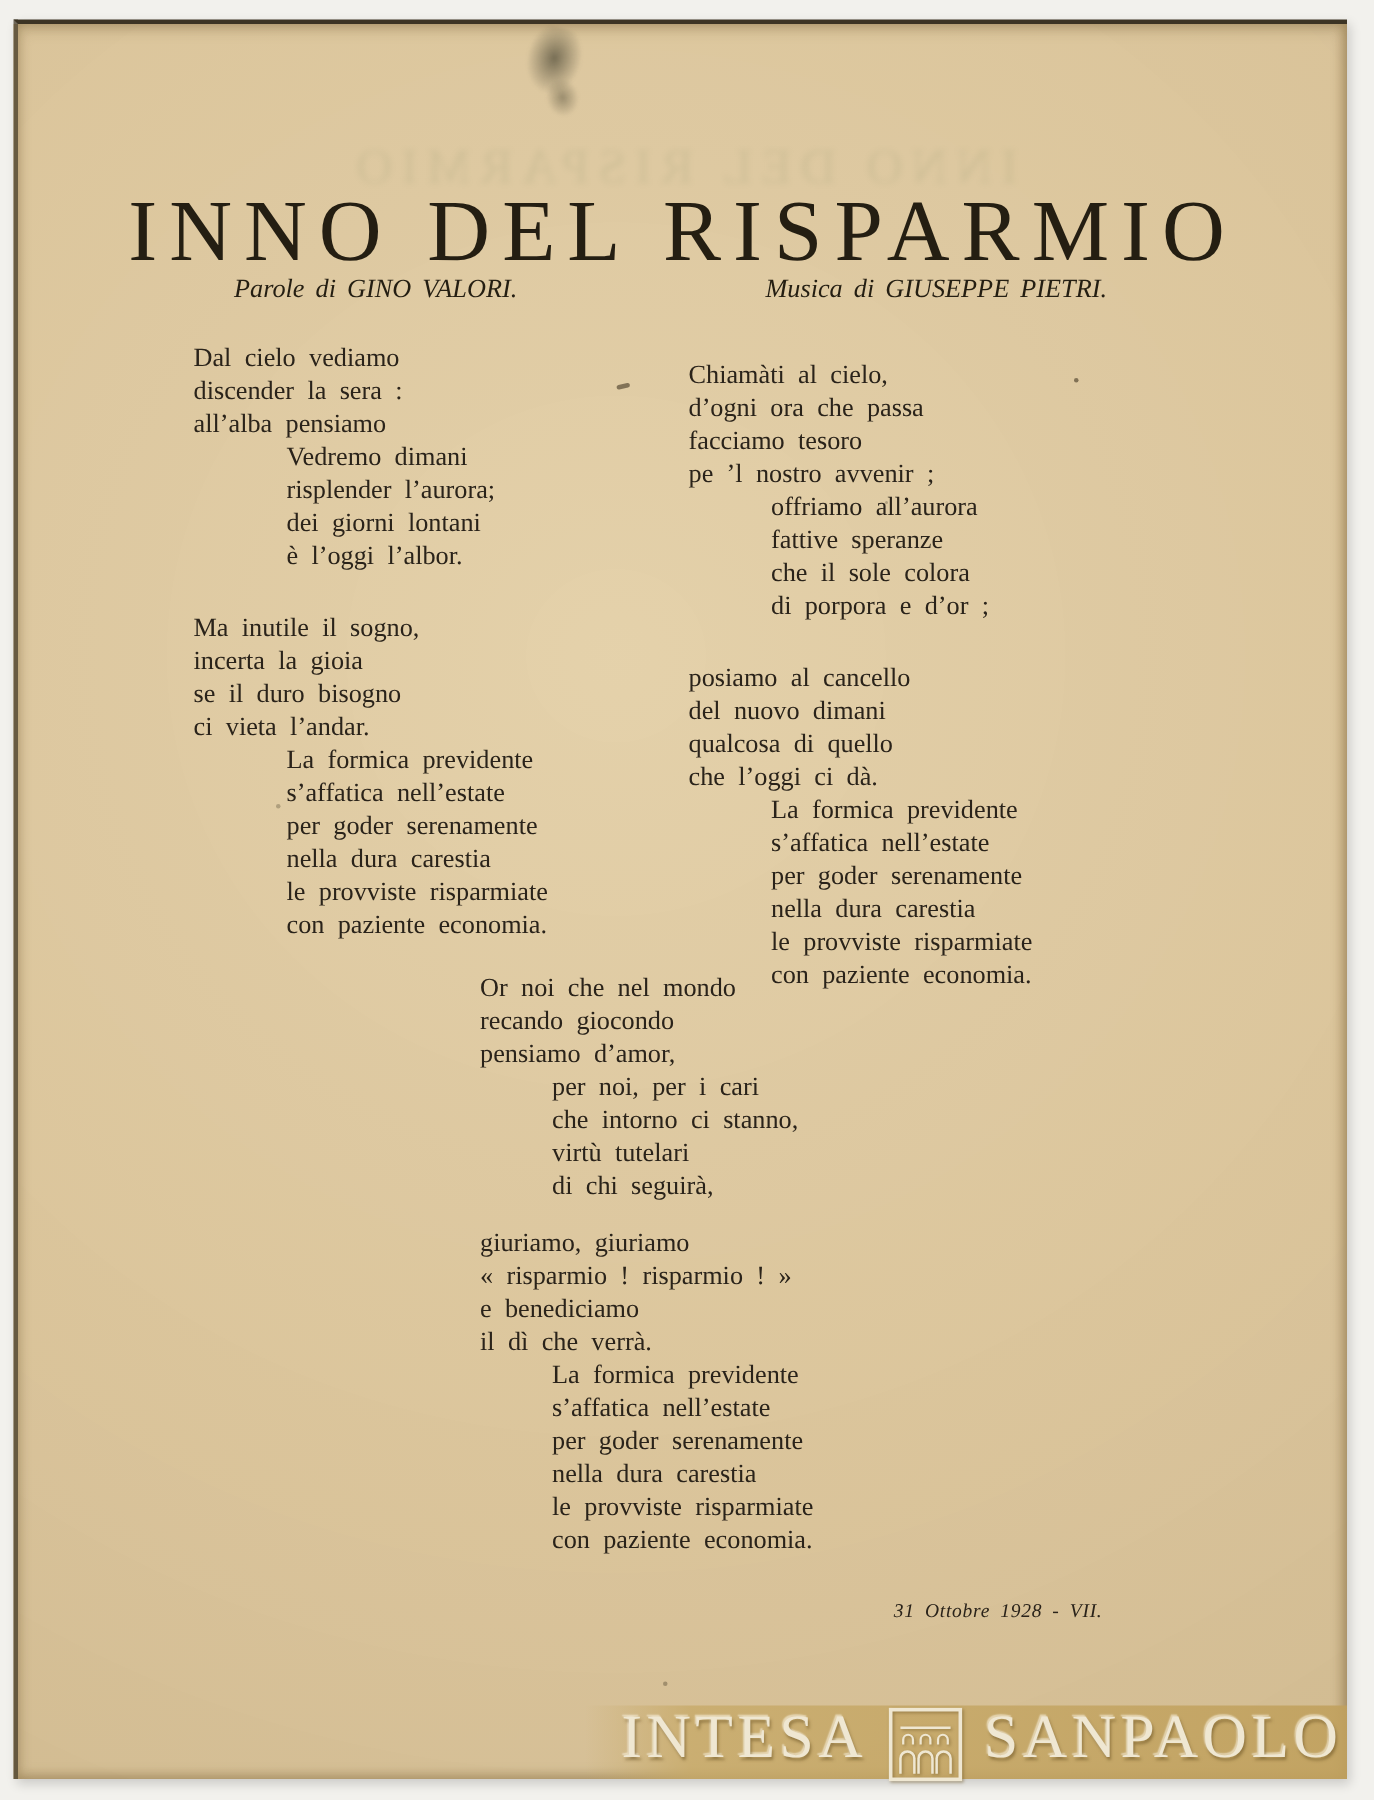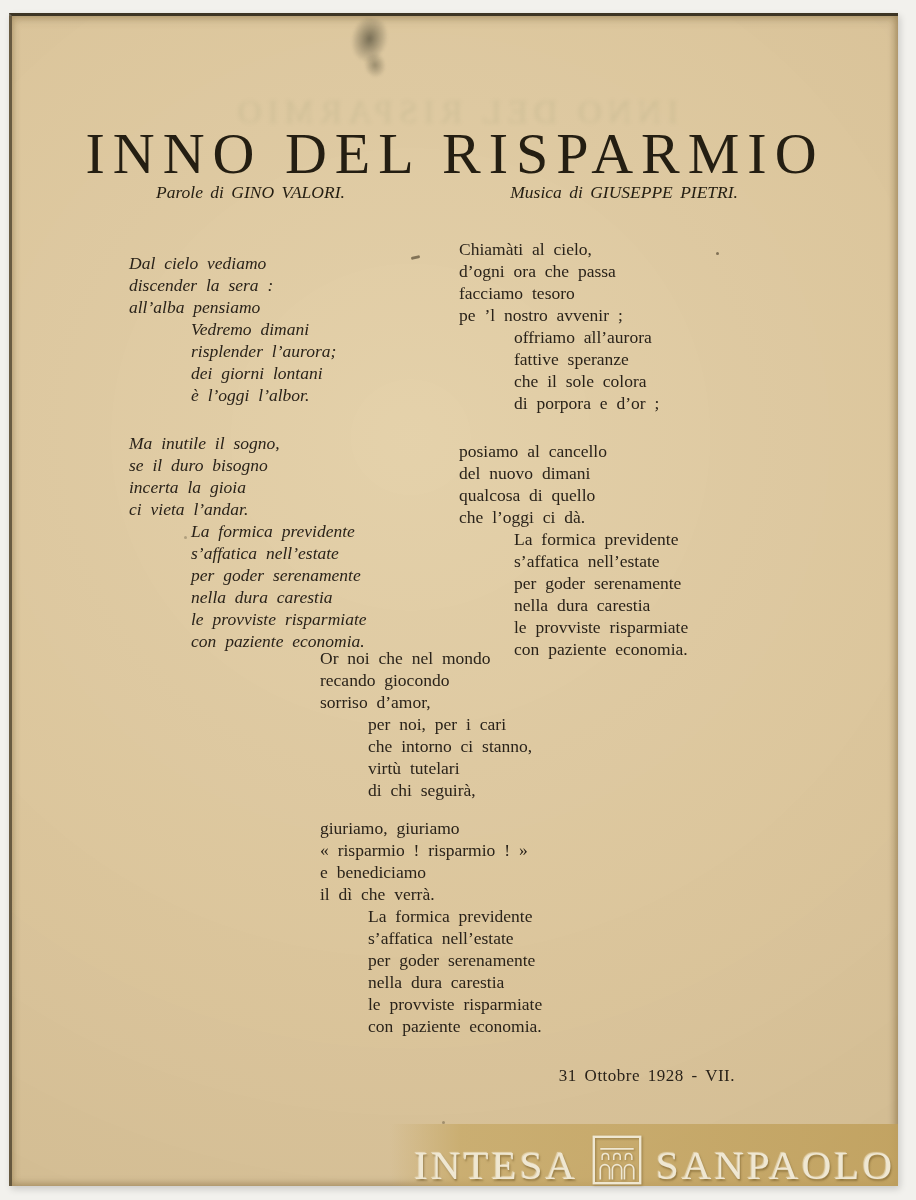--- a/index.html
+++ b/index.html
@@ -43,35 +43,35 @@
   }
   .credits{
     position:absolute;top:166px;left:108px;right:160px;
     display:flex;justify-content:space-between;
     font-style:italic;font-size:17.5px;color:#241e12;word-spacing:3px;margin-left:36px;
   }
   .line{
     font-size:17.5px;line-height:22px;word-spacing:4.5px;
     color:#2a231a;white-space:nowrap;
   }
-  .col-left{position:absolute;left:117px;top:236px;font-style:italic;}
+  .col-left{position:absolute;left:117px;top:211px;}
   .col-right{position:absolute;left:447px;top:222px;}
   .center-block{position:absolute;left:308px;top:631px;}
   .stanza + .stanza{margin-top:26px;}
   .center-block .stanza + .stanza{margin-top:16px;}
   .col-left .ind{padding-left:62px;}
   .col-right .ind{padding-left:55px;}
   .center-block .ind{padding-left:48px;}
   .date-line{
     position:absolute;top:1050px;right:163px;
-    font-size:17px;letter-spacing:.5px;color:#2a231a;word-spacing:3px;
+    font-style:italic;font-size:13px;letter-spacing:.5px;color:#2a231a;word-spacing:3px;
   }
   .watermark{
-    position:absolute;right:0;bottom:0;height:62px;width:505px;
-    display:flex;align-items:flex-end;justify-content:flex-end;
+    position:absolute;right:0;bottom:0;height:49px;width:505px;
+    display:flex;align-items:flex-start;justify-content:flex-end;
     gap:13px;padding-right:3px;
     background:linear-gradient(90deg, rgba(199,170,104,0) 0%, rgba(198,168,101,.75) 14%, rgba(192,160,92,.88) 100%);
   }
   .wm-text{
     font-size:41px;color:#efe7d2;letter-spacing:3px;line-height:1;white-space:nowrap;
     text-shadow:1px 2px 2px rgba(108,84,36,.55), -1px -1px 1px rgba(255,252,240,.55);
   }
   .aqueduct{
     flex:0 0 auto;
     filter:drop-shadow(1px 1.5px 1px rgba(108,84,36,.5));
@@ -103,22 +103,22 @@
       <div class="line">Dal cielo vediamo</div>
       <div class="line">discender la sera :</div>
       <div class="line">all’alba pensiamo</div>
       <div class="line ind">Vedremo dimani</div>
       <div class="line ind">risplender l’aurora;</div>
       <div class="line ind">dei giorni lontani</div>
       <div class="line ind">è l’oggi l’albor.</div>
     </div>
     <div class="stanza">
       <div class="line">Ma inutile il sogno,</div>
+      <div class="line">incerta la gioia</div>
       <div class="line">se il duro bisogno</div>
-      <div class="line">incerta la gioia</div>
       <div class="line">ci vieta l’andar.</div>
       <div class="line ind">La formica previdente</div>
       <div class="line ind">s’affatica nell’estate</div>
       <div class="line ind">per goder serenamente</div>
       <div class="line ind">nella dura carestia</div>
       <div class="line ind">le provviste risparmiate</div>
       <div class="line ind">con paziente economia.</div>
     </div>
   </div>
 
@@ -144,21 +144,21 @@
       <div class="line ind">nella dura carestia</div>
       <div class="line ind">le provviste risparmiate</div>
       <div class="line ind">con paziente economia.</div>
     </div>
   </div>
 
   <div class="center-block">
     <div class="stanza">
       <div class="line">Or noi che nel mondo</div>
       <div class="line">recando giocondo</div>
-      <div class="line">sorriso d’amor,</div>
+      <div class="line">pensiamo d’amor,</div>
       <div class="line ind">per noi, per i cari</div>
       <div class="line ind">che intorno ci stanno,</div>
       <div class="line ind">virtù tutelari</div>
       <div class="line ind">di chi seguirà,</div>
     </div>
     <div class="stanza">
       <div class="line">giuriamo, giuriamo</div>
       <div class="line">« risparmio ! risparmio ! »</div>
       <div class="line">e benediciamo</div>
       <div class="line">il dì che verrà.</div>

